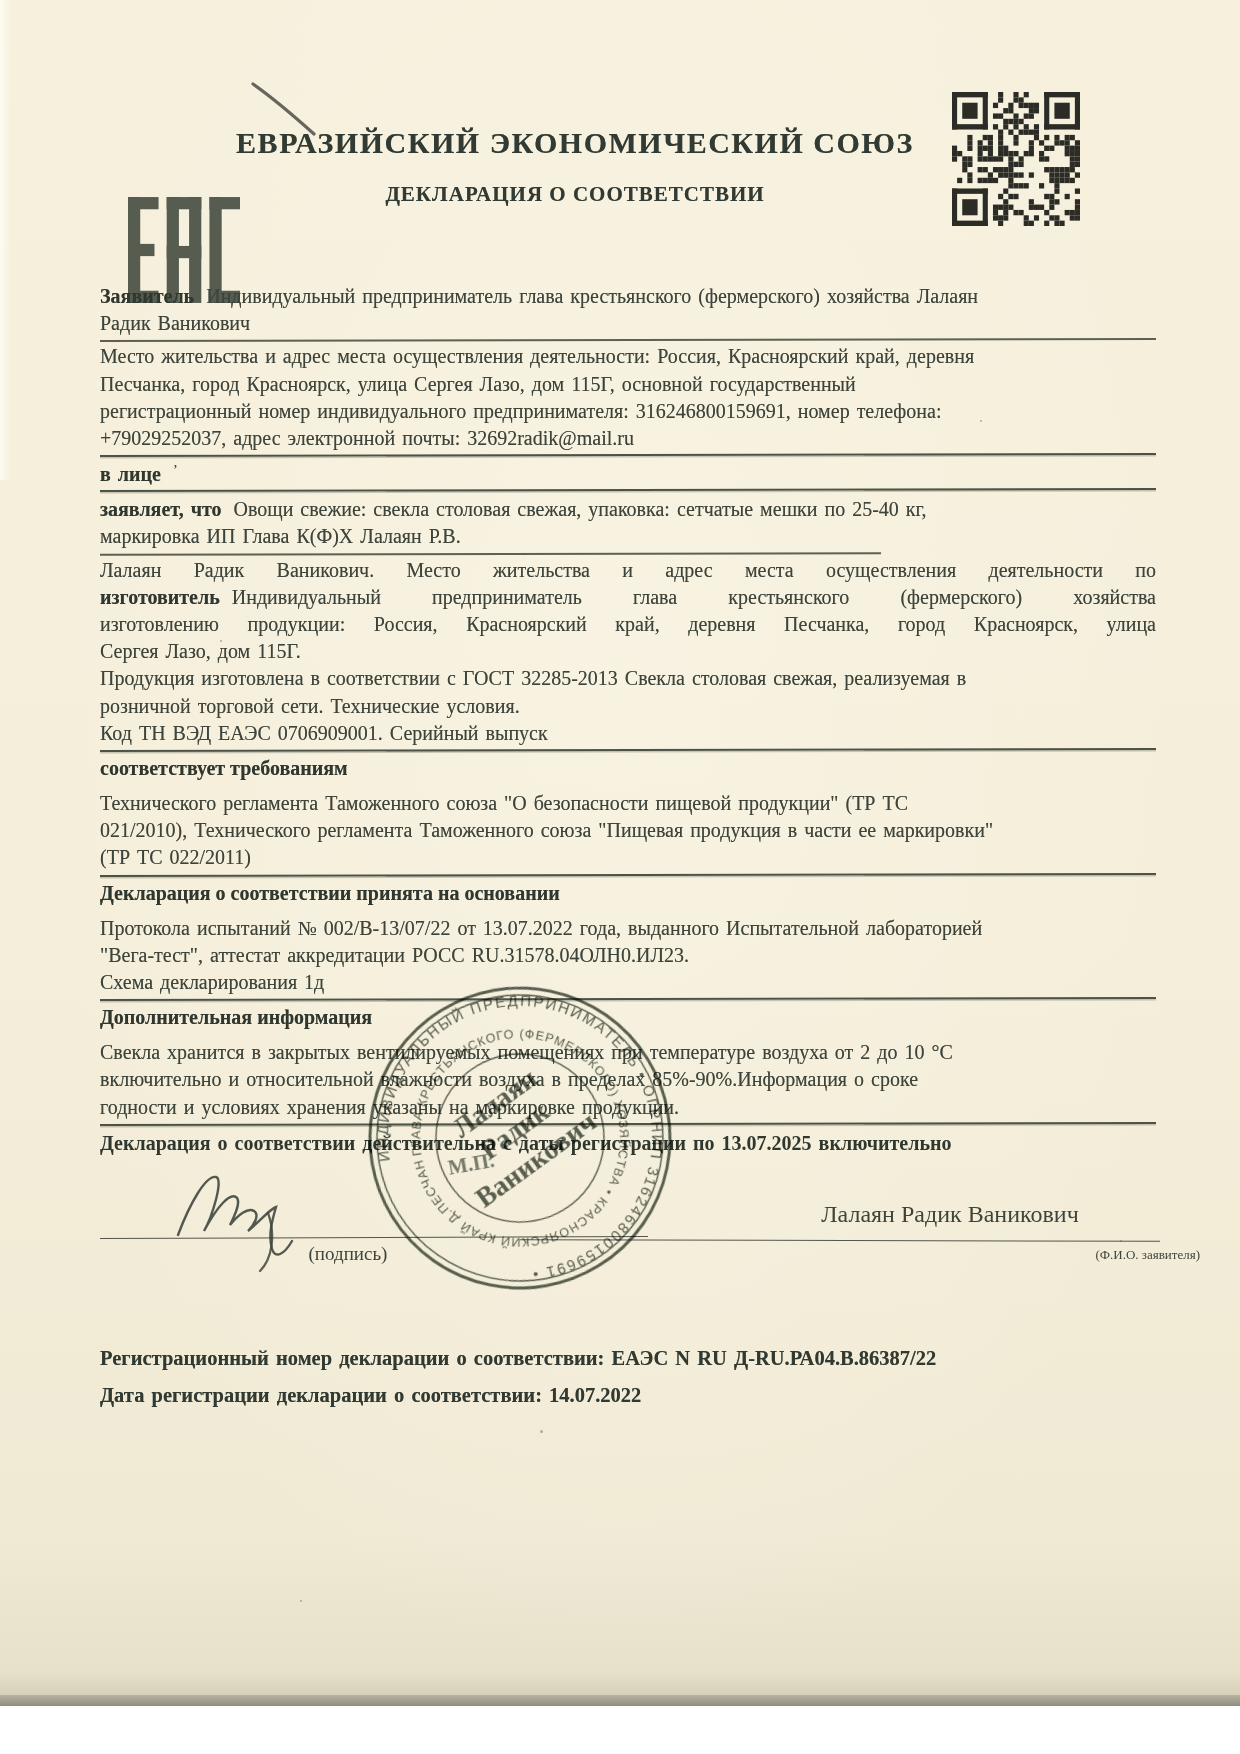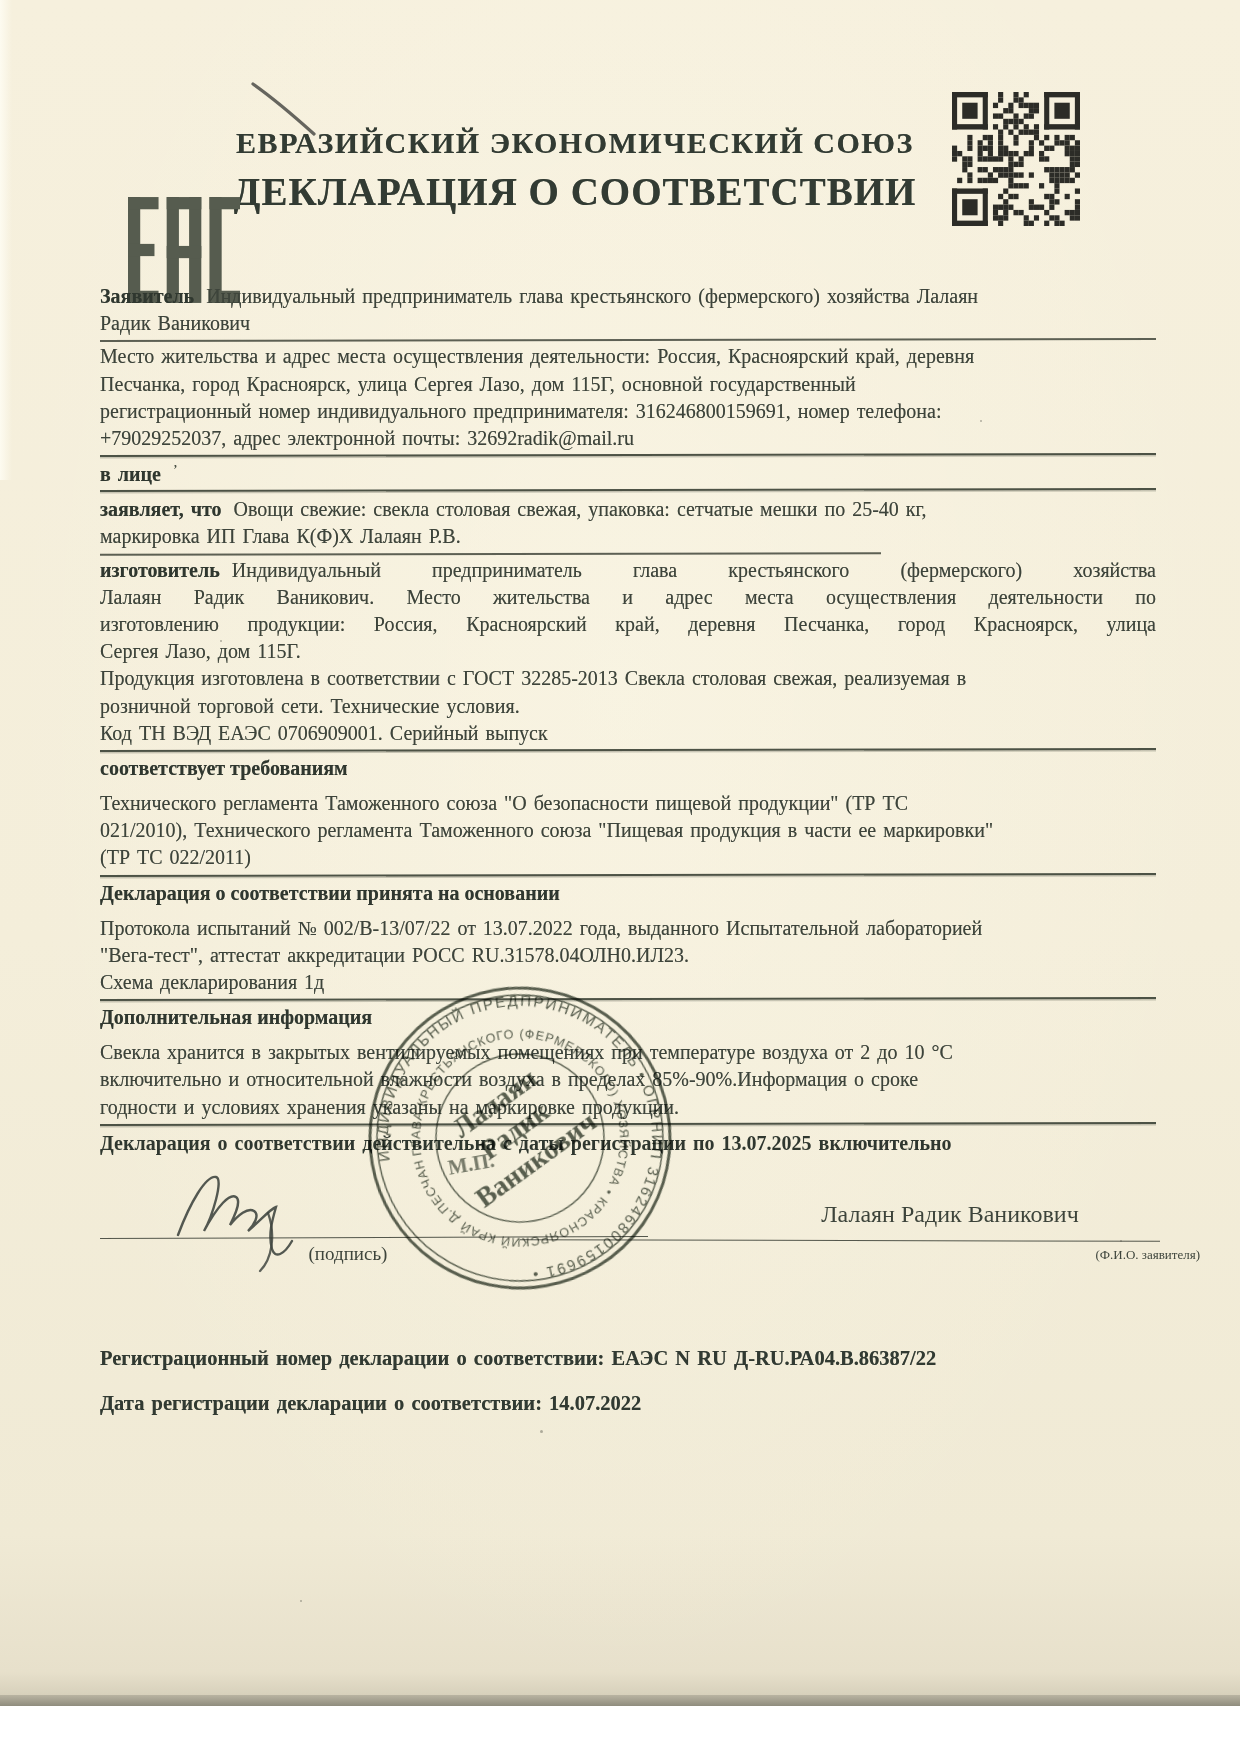--- a/index.html
+++ b/index.html
@@ -13,42 +13,42 @@
     font-family:"Liberation Serif","DejaVu Serif",serif;
     color:#3d443b;
   }
   .page::after{
     content:"";position:absolute;left:0;right:0;bottom:0;height:11px;
     background:linear-gradient(180deg,#b9b4a2,#8f8c7d);
   }
   .edge-left{position:absolute;left:0;top:0;width:12px;height:480px;background:linear-gradient(90deg,#fdfbf0,rgba(253,251,240,0));}
   .titles{position:absolute;left:130px;top:126px;width:890px;text-align:center;color:#323b33;}
   .t1{font-size:30px;font-weight:bold;letter-spacing:1.5px;white-space:nowrap;text-shadow:0 0 .5px rgba(40,48,40,.55);}
-  .t2{font-size:39px;font-weight:bold;letter-spacing:1px;margin-top:9px;white-space:nowrap;text-shadow:0 0 .5px rgba(40,48,40,.55);}
+  .t2{font-size:21px;font-weight:bold;letter-spacing:1px;margin-top:22px;white-space:nowrap;text-shadow:0 0 .5px rgba(40,48,40,.55);}
   .penmark{position:absolute;left:250px;top:82px;}
   .qr{position:absolute;left:952px;top:92px;filter:blur(.3px);}
   .eac{position:absolute;left:128px;top:196px;filter:blur(.2px);}
   .doc{position:absolute;left:100px;top:283px;width:1056px;font-size:20px;}
   .ln{line-height:27.2px;white-space:nowrap;overflow:visible;word-spacing:2px;text-shadow:0 0 .4px rgba(52,58,48,.5);}
   .j{white-space:normal;text-align:justify;text-align-last:justify;}
   .lbl{font-weight:bold;color:#2f372f;padding-right:12px;margin-top:25px;}
   .hd{font-weight:bold;color:#2f372f;line-height:27px;margin:4px 0 8px 0;text-shadow:0 0 .4px rgba(47,55,47,.5);}
   .hr{border-top:2px solid rgba(58,64,52,.82);margin:2px 0;transform:rotate(-0.12deg);}
   .hr.thick{border-top:2.6px solid rgba(58,64,52,.9);box-shadow:0 1.5px 0 rgba(58,64,52,.25);}
   .hr.w74{width:74%;}
   .validity{font-weight:bold;color:#2f372f;line-height:28px;margin-top:4px;white-space:nowrap;word-spacing:2px;}
   .sigzone{position:relative;height:186px;}
   .sig-svg{position:absolute;left:72px;top:8px;}
   .sigline{position:absolute;left:0;top:80px;width:548px;border-top:1.6px solid rgba(55,60,50,.85);transform:rotate(-0.2deg);}
   .sigcap{position:absolute;left:88px;top:86px;width:320px;text-align:center;font-size:19px;}
   .nameline{position:absolute;left:420px;top:83px;width:640px;border-top:1.6px solid rgba(55,60,50,.85);transform:rotate(0.15deg);}
   .signame{position:absolute;left:600px;top:44px;width:500px;text-align:center;font-size:24px;}
   .namecap{position:absolute;left:600px;top:90px;width:500px;text-align:right;font-size:13px;}
   .reg{font-weight:bold;color:#313a32;font-size:20.5px;line-height:30px;white-space:nowrap;word-spacing:2px;text-shadow:0 0 .4px rgba(47,55,47,.5);}
-  .reg.date{margin-top:15px;}
+  .reg.date{margin-top:7px;}
   .stamp{position:absolute;left:358px;top:976px;transform:rotate(-10deg);mix-blend-mode:multiply;opacity:.92;filter:blur(.25px);z-index:5;}
   .stamp text{fill:#4e574c;}
   .stamp .ring{font-family:"Liberation Sans","DejaVu Sans",sans-serif;}
   .apost{font-size:14px;vertical-align:6px;color:#434a40;}
   .speck{position:absolute;width:2px;height:2px;border-radius:50%;background:rgba(90,92,80,.45);}
 </style>
 </head>
 <body>
 
 <div class="page">
@@ -311,22 +311,22 @@
     <div class="ln" style="line-height:25px;"><span class="lbl">в лице</span><span class="apost">ʼ</span></div>
     <div class="hr thick"></div>
 
     <div style="padding-top:3px;">
       <div class="ln"><span class="lbl">заявляет, что</span><span>Овощи свежие: свекла столовая свежая, упаковка: сетчатые мешки по 25-40 кг,</span></div>
       <div class="ln">маркировка ИП Глава К(Ф)Х Лалаян Р.В.</div>
     </div>
     <div class="hr w74"></div>
 
     <div>
+      <div class="ln j">Лалаян Радик Ваникович. Место жительства и адрес места осуществления деятельности по</div>
       <div class="ln j"><span class="lbl">изготовитель</span><span>Индивидуальный предприниматель глава крестьянского (фермерского) хозяйства</span></div>
-      <div class="ln j">Лалаян Радик Ваникович. Место жительства и адрес места осуществления деятельности по</div>
       <div class="ln j">изготовлению продукции: Россия, Красноярский край, деревня Песчанка, город Красноярск, улица</div>
       <div class="ln">Сергея Лазо, дом 115Г.</div>
     </div>
 
     <div>
       <div class="ln">Продукция изготовлена в соответствии с ГОСТ 32285-2013 Свекла столовая свежая, реализуемая в</div>
       <div class="ln">розничной торговой сети. Технические условия.</div>
     </div>
 
     <div class="ln">Код ТН ВЭД ЕАЭС 0706909001. Серийный выпуск</div>

